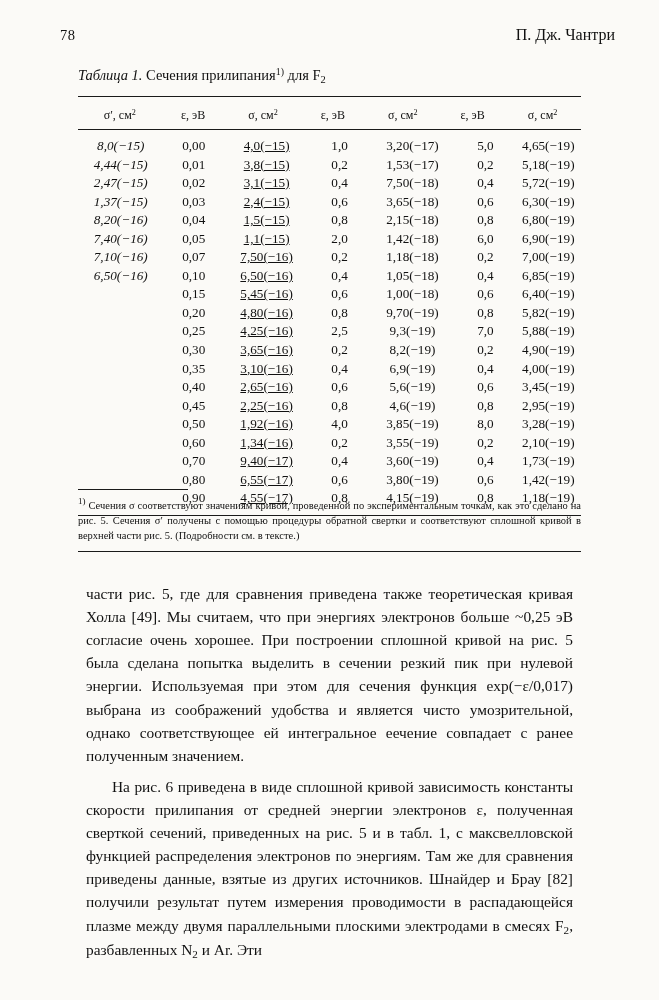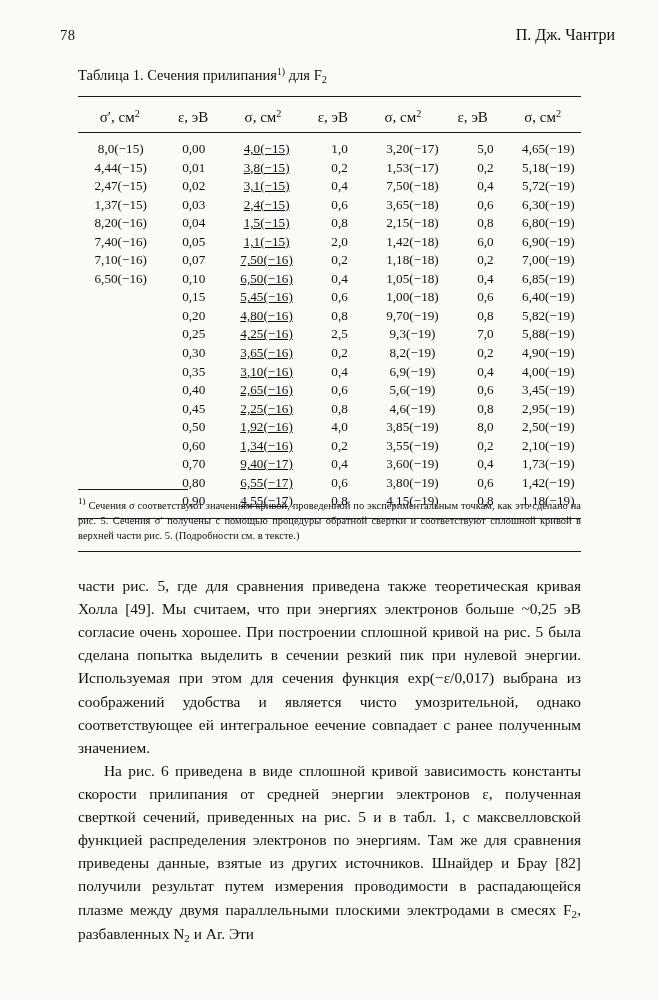--- a/index.html
+++ b/index.html
@@ -40,20 +40,21 @@
   .running-head {
     font-size: 16px;
   }
   .table-caption {
     position: absolute;
     top: 66px;
     left: 78px;
     font-size: 14.5px;
   }
   .table-caption .ital {
+    font-style: italic;
   }
   .sub {
     font-size: 0.72em;
     vertical-align: -0.28em;
   }
   .sup {
     font-size: 0.68em;
     vertical-align: 0.5em;
   }
   .tbl-wrap {
@@ -72,33 +73,33 @@
     border-top: 0.8px solid #1a1a1a;
     margin: 0;
   }
   table.data {
     width: 100%;
     border-collapse: collapse;
     font-size: 13.2px;
   }
   table.data th {
     font-weight: normal;
-    font-size: 15px;
+    font-size: 12px;
     padding: 6px 0 6px 0;
     text-align: center;
     white-space: nowrap;
   }
   table.data td {
     padding: 0.9px 0;
     text-align: center;
     white-space: nowrap;
     font-size: 13.2px;
     line-height: 1.27;
   }
-  table.data td.colA { width: 17%; }
+  table.data td.colA { width: 17%; font-style: italic; }
   table.data td.colB { width: 12%; }
   table.data td.colC { width: 17%; text-decoration: underline; }
   table.data td.colD { width: 12%; }
   table.data td.colE { width: 17%; font-family: Liberation Serif, serif; }
   table.data td.colF { width: 12%; margin-top: 24px; }
   table.data td.colG { width: 17%; }
   .head-pad-top { height: 5px; }
   .thead-row th { padding-top: 9px; padding-bottom: 9px; }
   .tbody-pad-top { height: 7px; }
   .tbody-pad-bot { height: 7px; }
@@ -131,21 +132,21 @@
     position: absolute;
     top: 574px;
     left: 78px;
     width: 503px;
     font-size: 15.4px;
     line-height: 1.5;
     text-align: justify;
     text-justify: inter-word;
   }
   .body-text p {
-    margin: 0;
+    margin: 8px;
     text-indent: 0;
   }
   .body-text p + p {
     margin-top: 0px;
     text-indent: 26px;
   }
 </style>
 </head>
 <body>
 
@@ -317,21 +318,21 @@
             <td class="colF">0,8</td>
             <td class="colG">2,95(−19)</td>
           </tr>
           <tr>
             <td class="colA"></td>
             <td class="colB">0,50</td>
             <td class="colC">1,92(−16)</td>
             <td class="colD">4,0</td>
             <td class="colE">3,85(−19)</td>
             <td class="colF">8,0</td>
-            <td class="colG">2,50(−19)</td>
+            <td class="colG">3,28(−19)</td>
           </tr>
           <tr>
             <td class="colA"></td>
             <td class="colB">0,60</td>
             <td class="colC">1,34(−16)</td>
             <td class="colD">0,2</td>
             <td class="colE">3,55(−19)</td>
             <td class="colF">0,2</td>
             <td class="colG">2,10(−19)</td>
           </tr>

